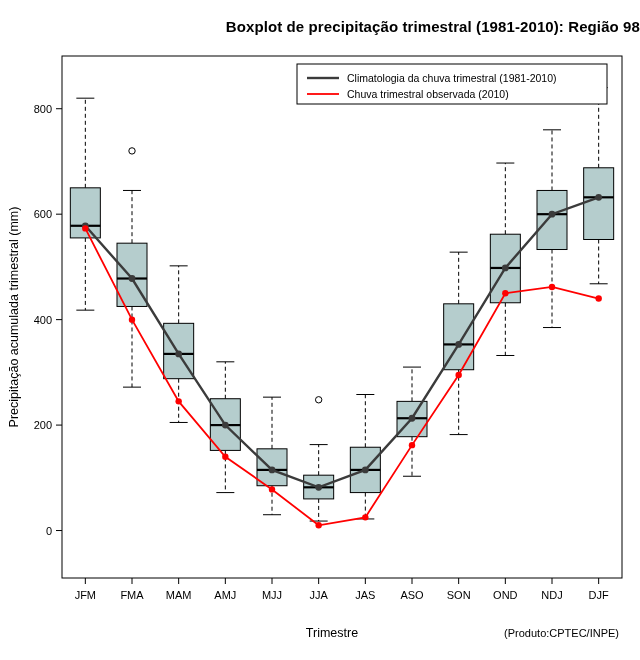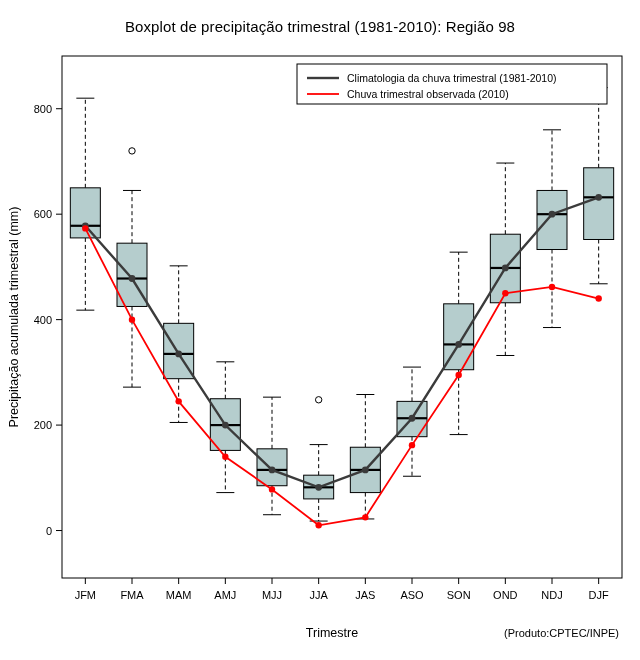--- a/index.html
+++ b/index.html
@@ -1,19 +1,19 @@
 <!DOCTYPE html>
 <html><head>
 <meta charset="utf-8">
 <style>
   html,body{margin:0;padding:0;background:#ffffff;}
   body{width:640px;height:660px;font-family:"Liberation Sans",sans-serif;color:#000;}
   #root{position:relative;width:640px;height:660px;overflow:hidden;}
-  #title{position:absolute;top:18px;left:0;width:640px;text-align:center;
-         font-size:15px;font-weight:normal;letter-spacing:.1px;}
+  #title{position:absolute;top:18px;left:0;width:640px;text-align:right;
+         font-size:15px;font-weight:bold;letter-spacing:.1px;}
   #plotwrap{position:absolute;left:0;top:0;width:640px;height:660px;}
   svg{display:block;}
   .axis-label{font-size:12.5px;}
   .tick-label{font-size:11px;}
   .legend-label{font-size:10.5px;}
   .credit{font-size:11px;}
 </style>
 </head>
 <body>
 

